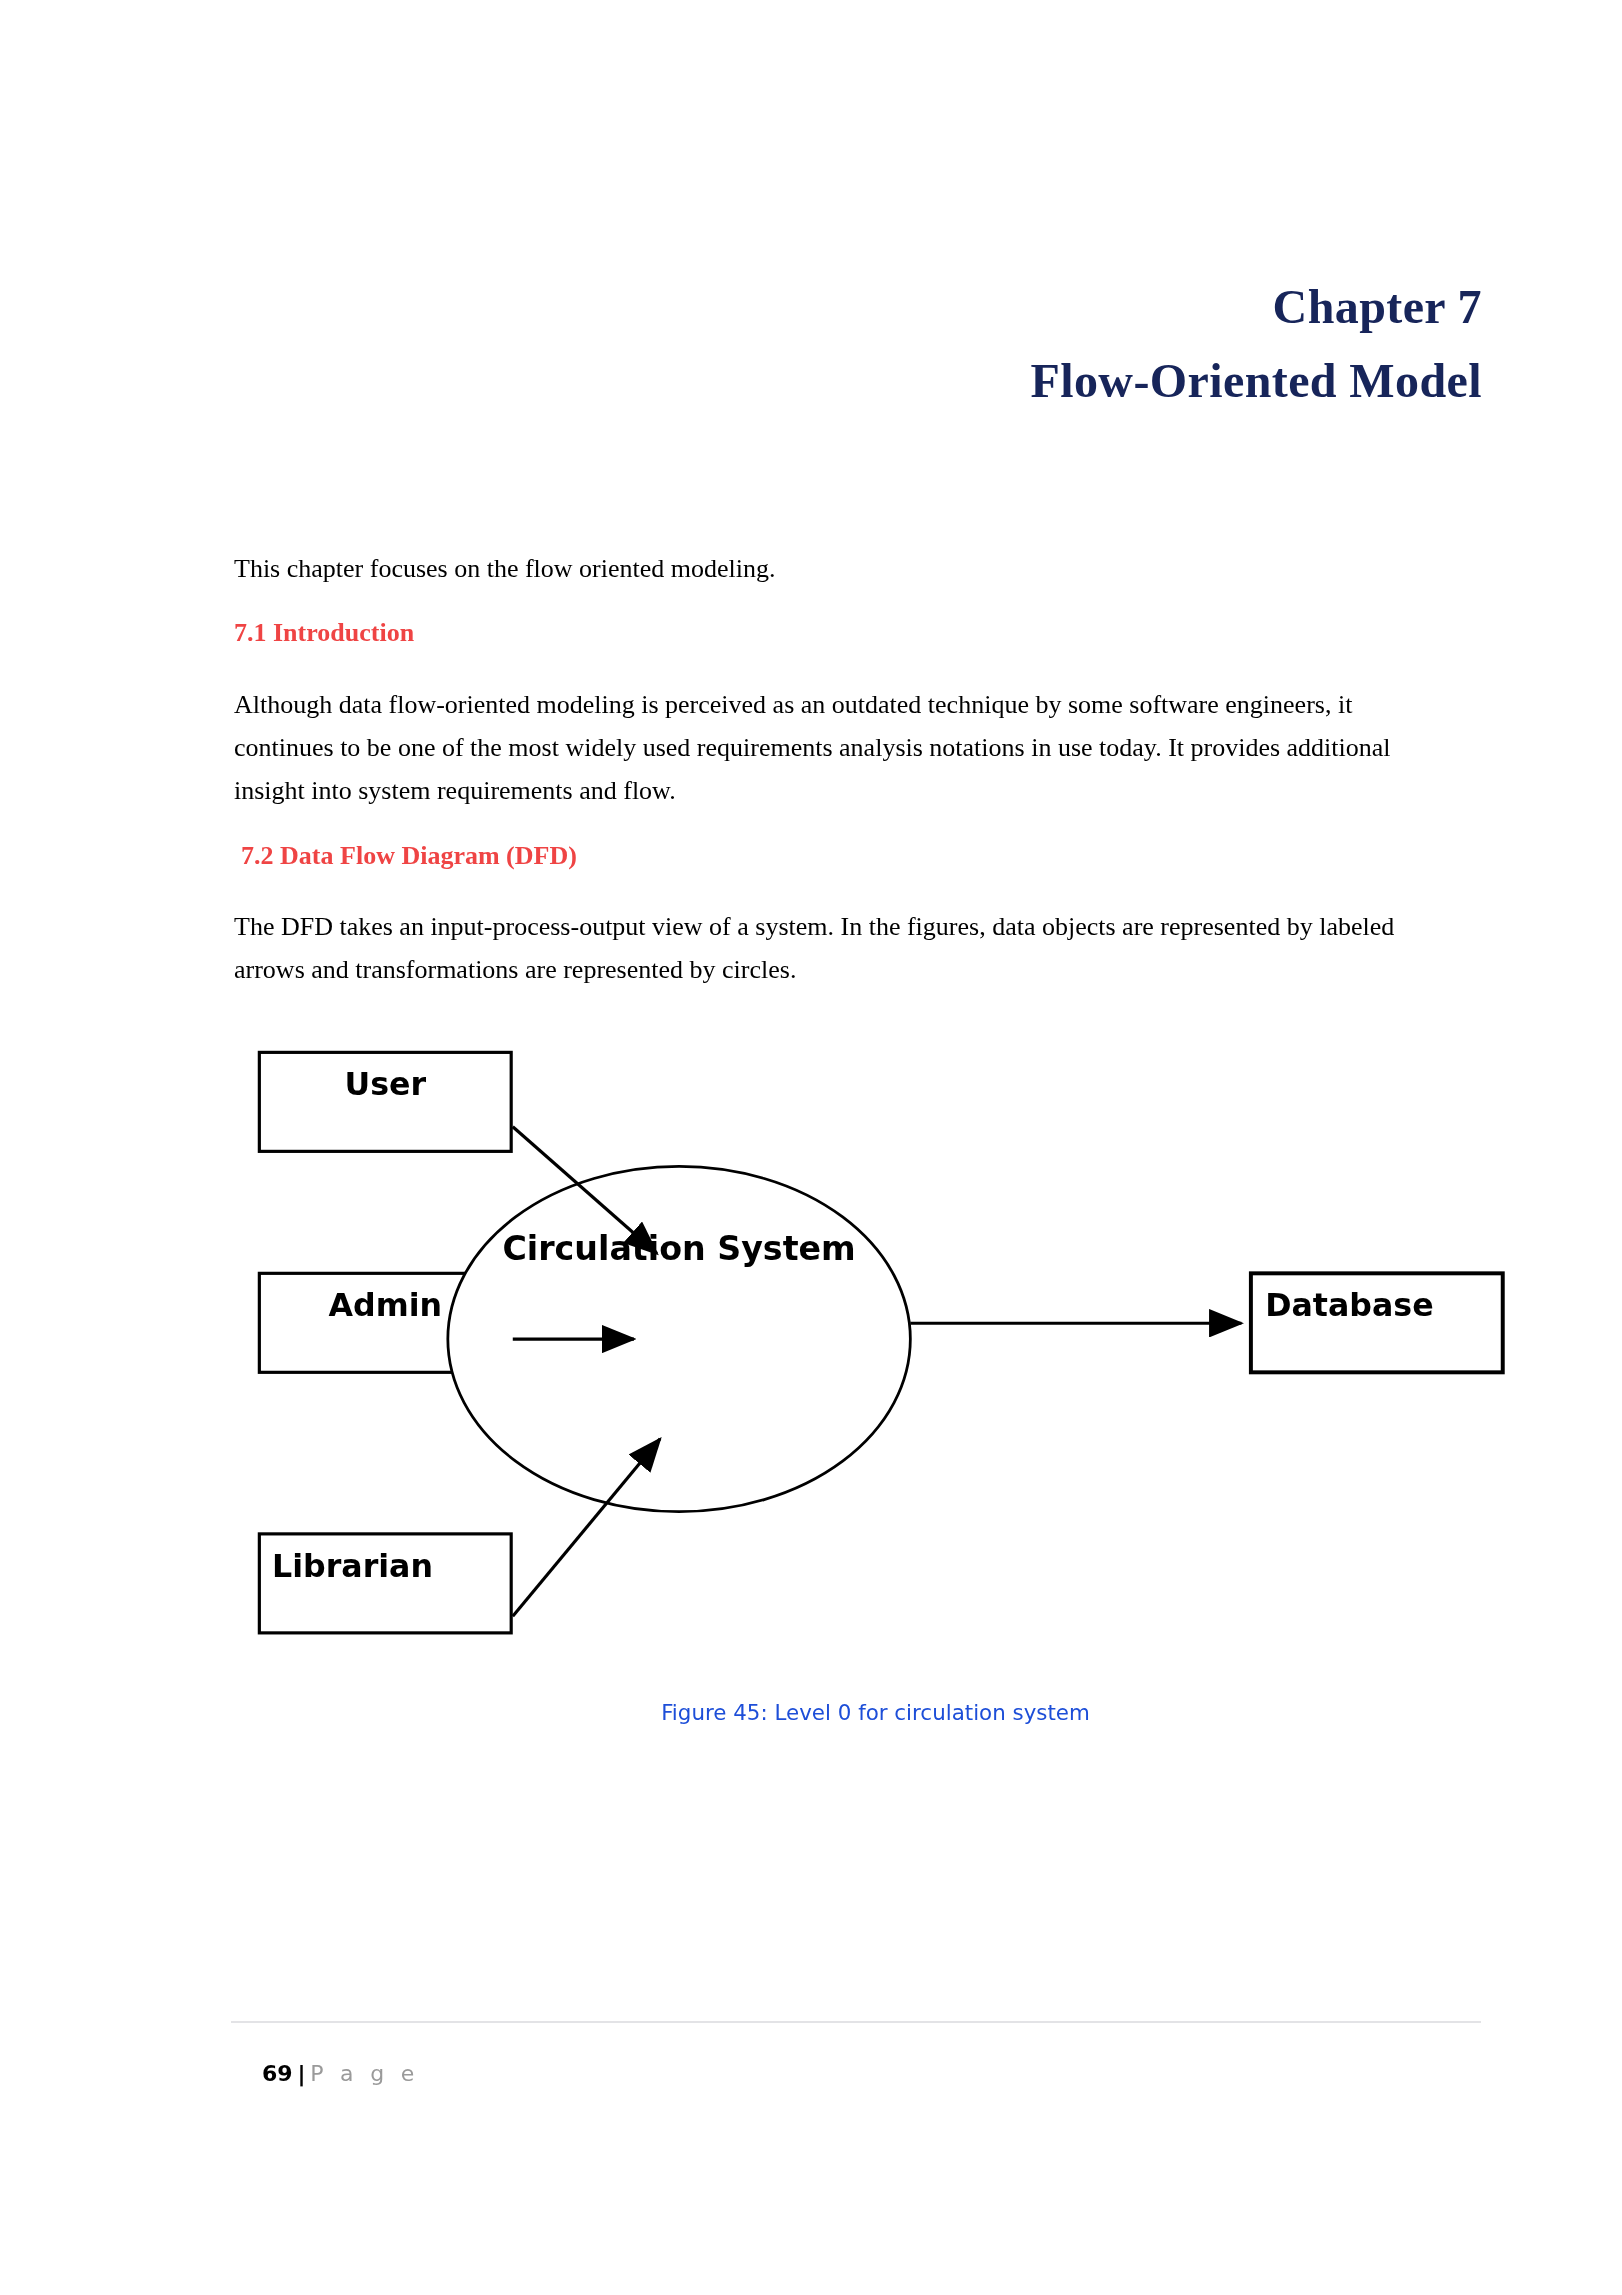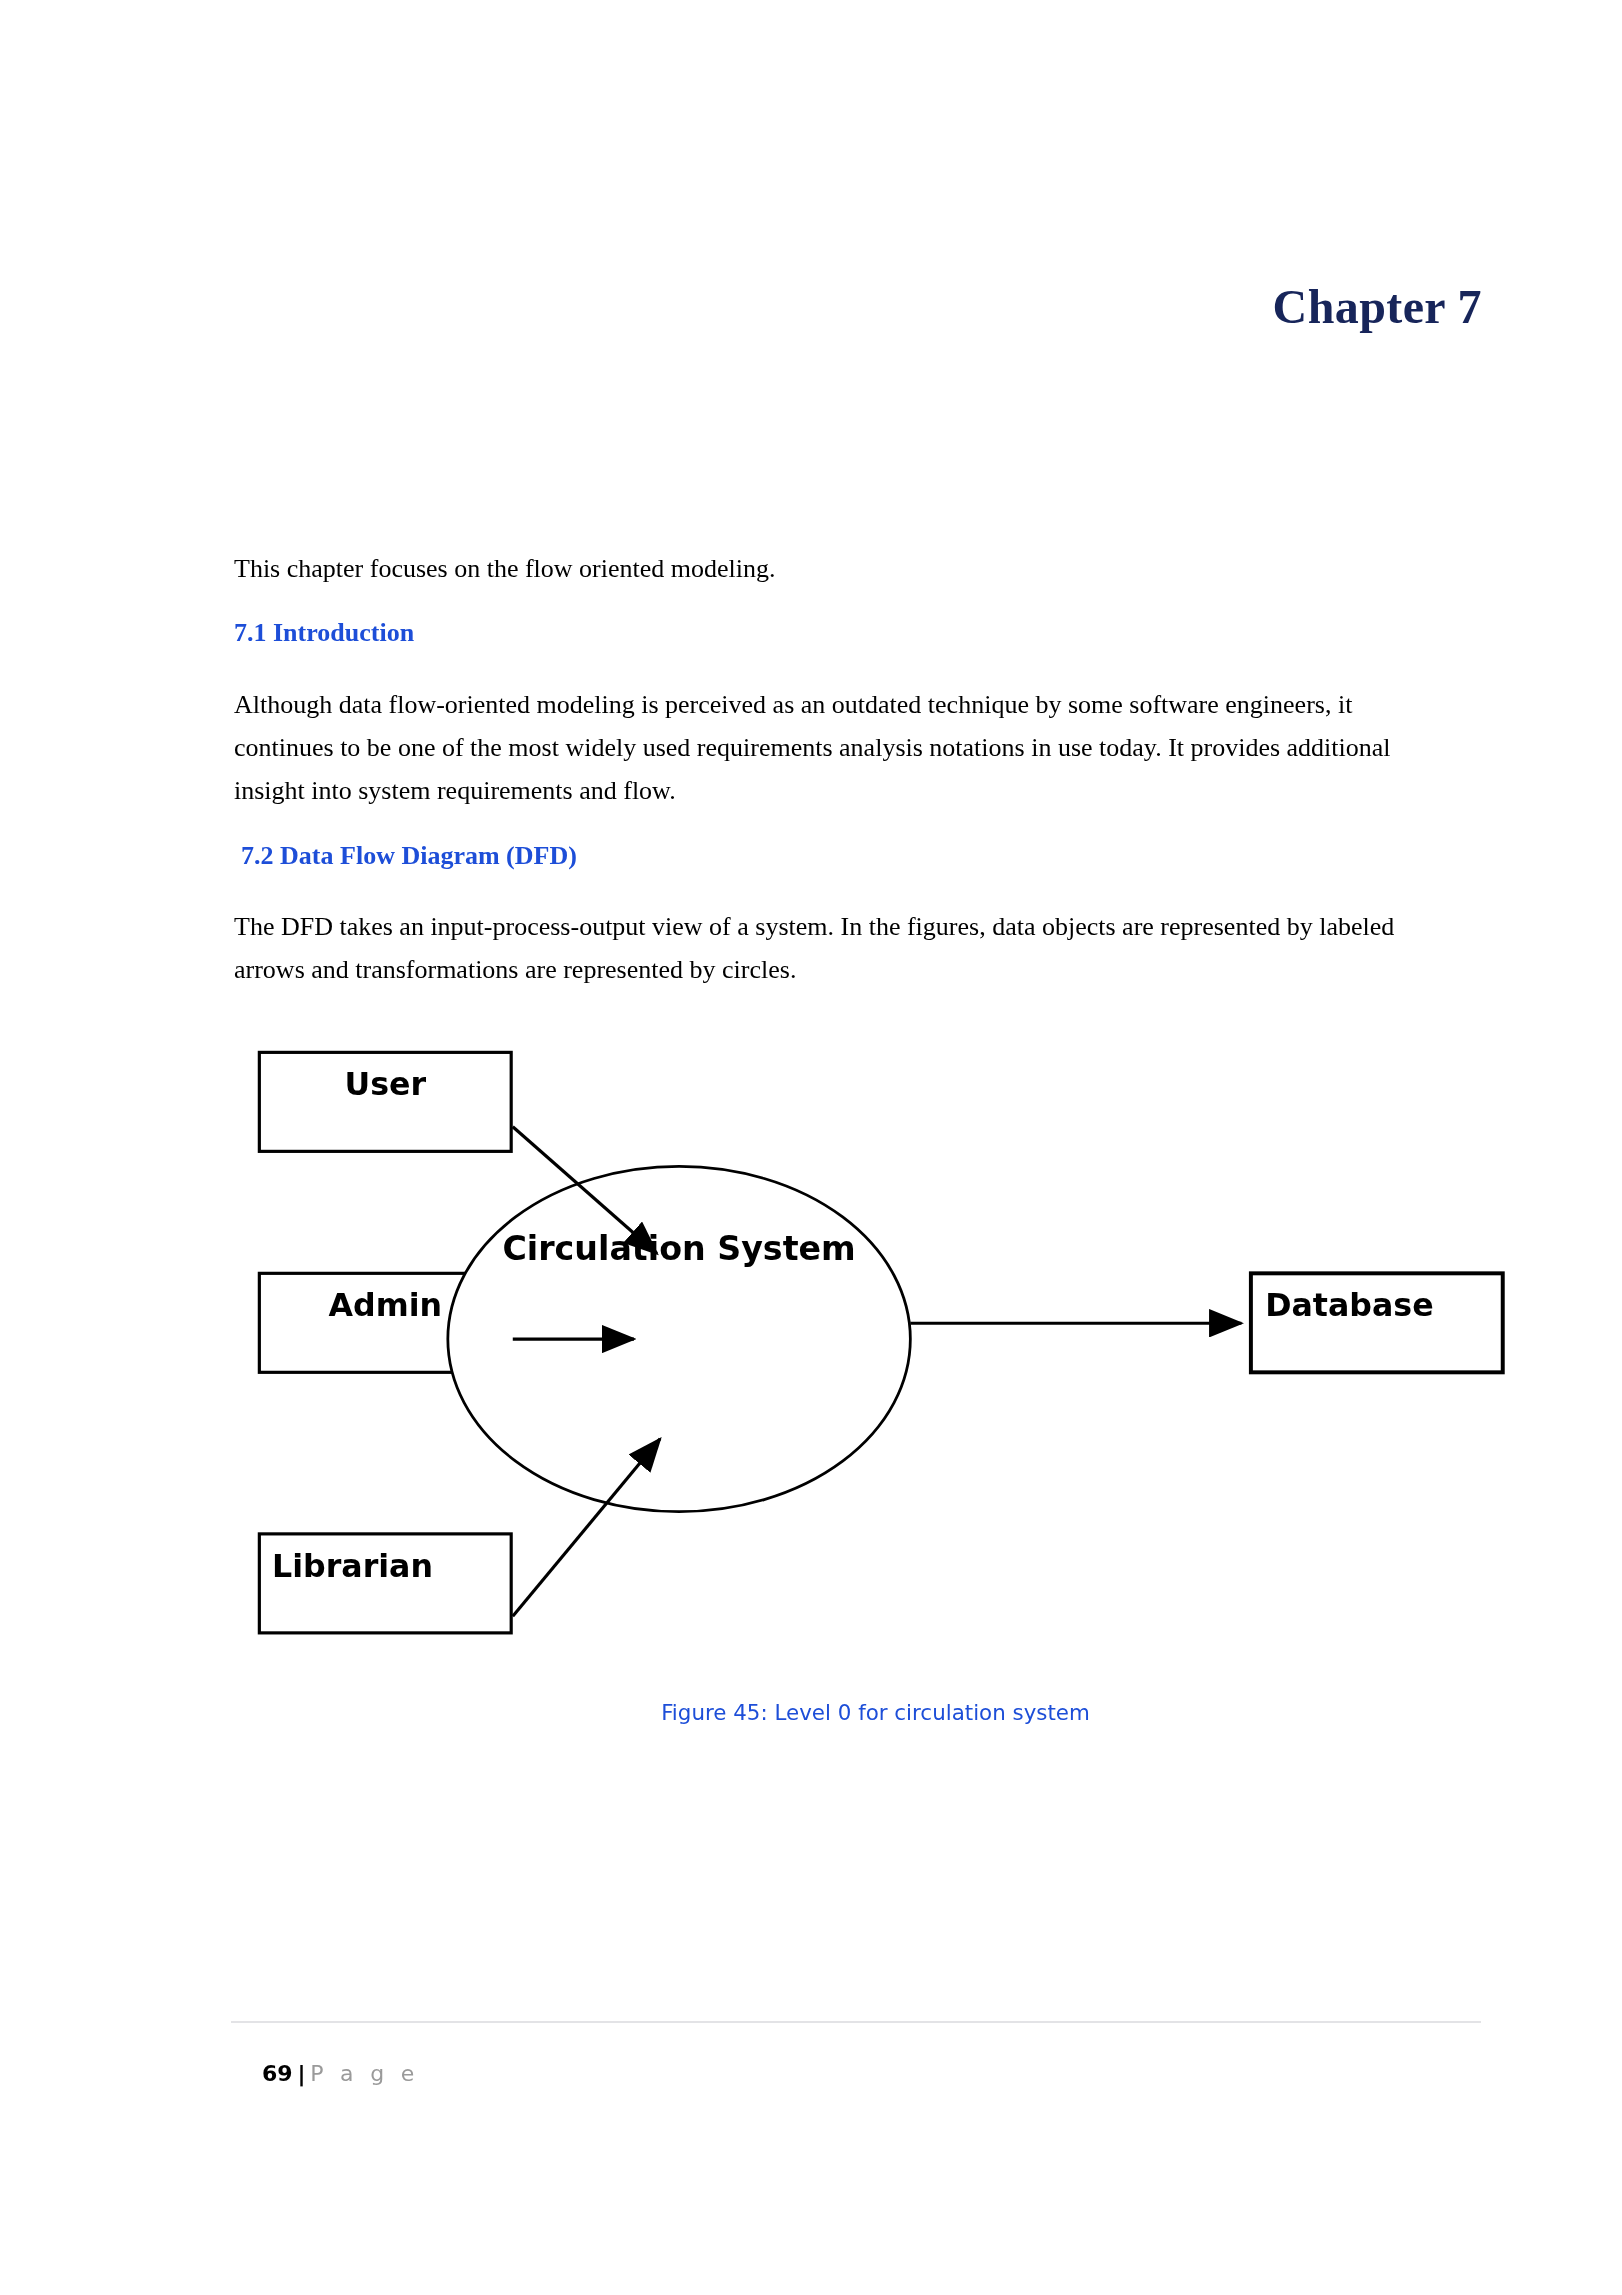--- a/index.html
+++ b/index.html
@@ -53,21 +53,21 @@
     font-size: 26px;
     line-height: 43px;
     color: #000000;
     text-align: left;
   }
   .section-heading {
     font-family: "Liberation Serif", "DejaVu Serif", serif;
     font-weight: bold;
     font-size: 26px;
     line-height: 35px;
-    color: #1d4ed8;
+    color: #ef4444;
   }
   .indent-sm { padding-left: 7.1px; }
 
   #intro-line   { position: absolute; left: 189px; top: 547px;  width: 1224px; }
   #sec-71       { position: absolute; left: 189px; top: 615px;  width: 1224px; }
   #para-71      { position: absolute; left: 189px; top: 683px;  width: 1224px; }
   #sec-72       { position: absolute; left: 189px; top: 838px; width: 1224px; }
   #para-72      { position: absolute; left: 189px; top: 905px; width: 1224px; }
 
   
@@ -119,20 +119,21 @@
   .footer .pg-sep { font-weight: bold; color: #000000; padding: 0 4.8px; }
   .footer .pg-word { color: #9a9a9a; letter-spacing: 4.8px; }
 </style>
 </head>
 <body>
 
 <div class="page">
 
   <div class="chapter-head">
     <div class="chapter-number">Chapter 7</div>
+    <div class="chapter-title">Flow-Oriented Model</div>
   </div>
 
   <div class="para" id="intro-line">This chapter focuses on the flow oriented modeling.</div>
 
   <div class="section-heading" id="sec-71">7.1 Introduction</div>
 
   <div class="para" id="para-71">Although data flow-oriented modeling is perceived as an outdated technique by some software engineers, it continues to be one of the most widely used requirements analysis notations in use today. It provides additional insight into system requirements and flow.</div>
 
   <div class="section-heading indent-sm" id="sec-72">7.2 Data Flow Diagram (DFD)</div>
 

